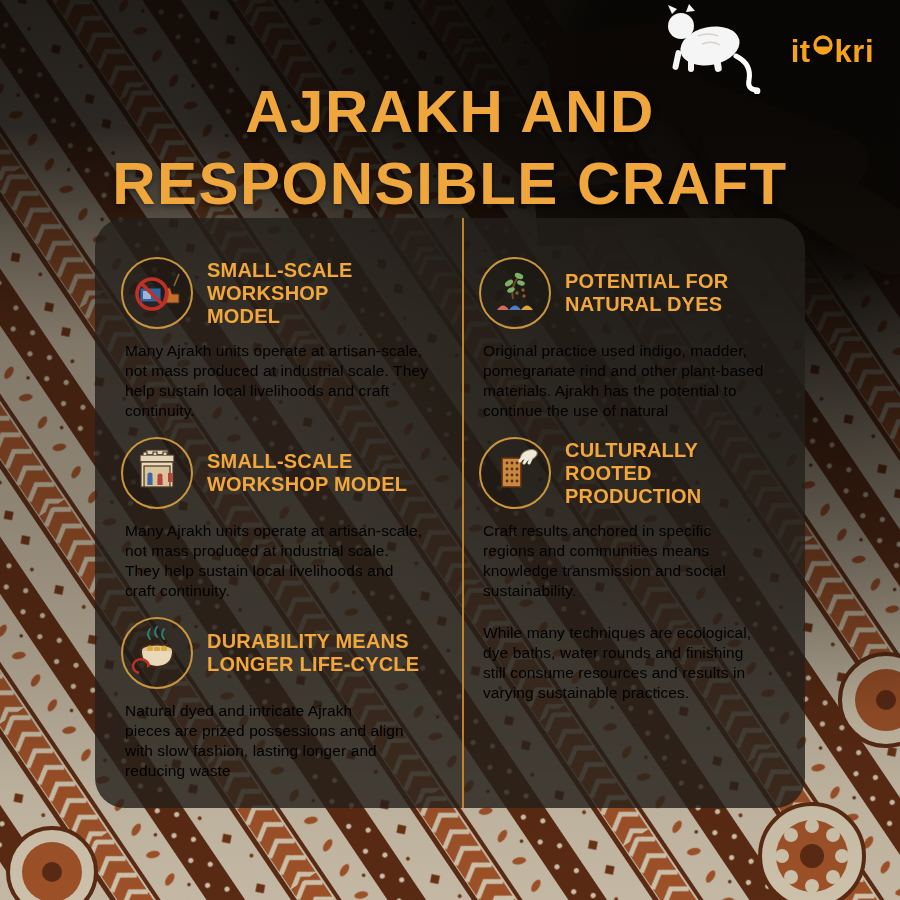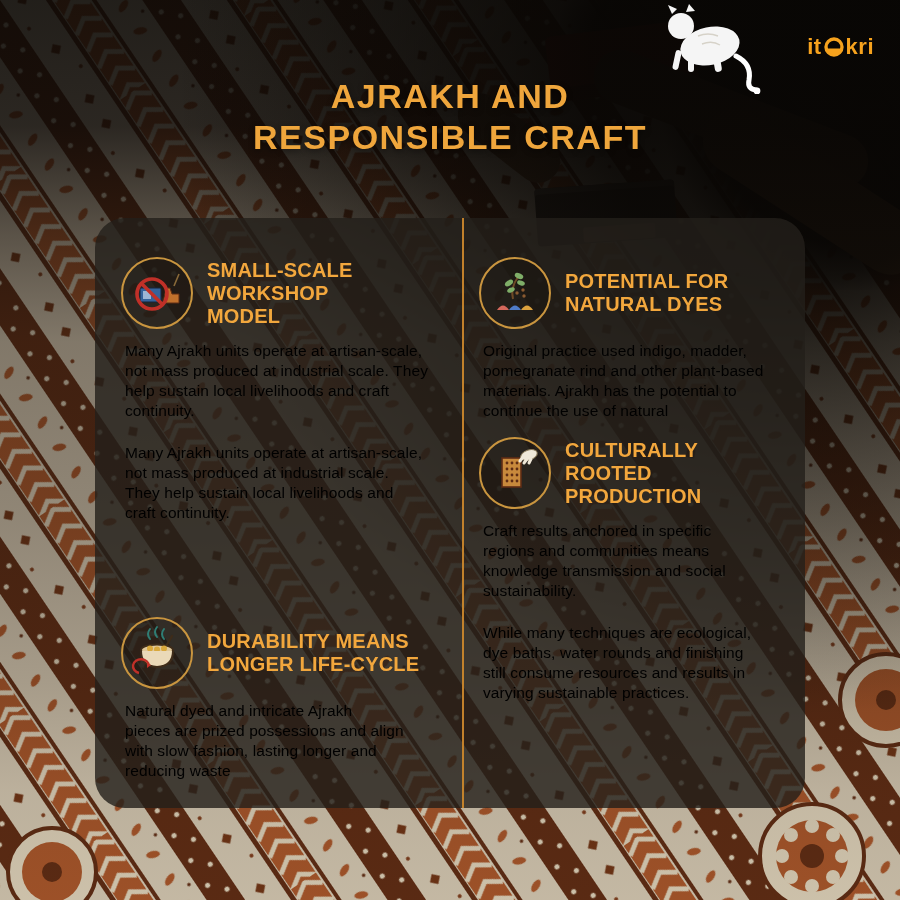--- a/index.html
+++ b/index.html
@@ -32,24 +32,24 @@
     linear-gradient(180deg,
       rgba(10,8,6,.88) 0%, rgba(12,9,7,.84) 14%,
       rgba(18,13,9,.62) 26%, rgba(22,16,11,.42) 38%,
       rgba(24,17,12,.34) 58%, rgba(22,15,10,.22) 76%,
       rgba(18,12,8,.10) 88%, rgba(14,10,6,.06) 100%);}
   .overlay-right{position:absolute;inset:0;background:
     radial-gradient(ellipse at 88% 8%, rgba(8,6,4,.85) 18%, rgba(8,6,4,0) 55%);}
 
   
   .title{position:absolute;left:0;right:0;top:76px;text-align:center;
-    color:#EFA63C;font-size:34px;font-weight:800;letter-spacing:1.5px;
+    color:#EFA63C;font-size:60px;font-weight:800;letter-spacing:1.5px;
     line-height:1.2;white-space:pre-line;text-shadow:0 2px 6px rgba(0,0,0,.45);}
-  .logo{position:absolute;top:34px;right:26px;display:flex;align-items:center;
-    color:#F6A21D;font-size:22px;font-weight:800;letter-spacing:.5px;}
+  .logo{position:absolute;top:34px;right:26px;display:flex;
+    color:#F6A21D;font-size:31px;font-weight:800;letter-spacing:.5px;}
   .logo .o{display:inline-block;margin:0 1px;}
   .cat{position:absolute;top:4px;right:128px;width:122px;height:90px;}
 
   
   .panel{position:absolute;left:95px;top:218px;width:710px;height:590px;
     border-radius:30px;background:rgba(35,31,26,0.8);}
   .divider{position:absolute;left:367px;top:0;bottom:0;width:2px;background:#C9862C;opacity:.95;}
   .grid{position:absolute;inset:0;display:grid;grid-template-columns:330px 300px;
     column-gap:28px;padding:36px 26px 18px 24px;}
   .col{display:flex;flex-direction:column;}
@@ -192,20 +192,43 @@
             <div class="heading">SMALL-SCALE WORKSHOP
 MODEL</div>
           </div>
           <div class="body">Many Ajrakh units operate at artisan-scale,
 not mass produced at industrial scale. They
 help sustain local livelihoods and craft
 continuity.</div>
         </div>
 
         <div class="section">
+          <div class="sec-head">
+            <svg class="icon-wrap" viewBox="0 0 76 76" aria-hidden="true">
+              <circle cx="38" cy="38" r="35" fill="rgba(20,16,12,.25)" stroke="#c9953f" stroke-width="2"></circle>
+              <g stroke="#4a3522" stroke-width="1.2">
+                <rect x="27" y="15" width="22" height="5" fill="#e3d5ba"></rect>
+                <rect x="21" y="20" width="34" height="7" fill="#e3d5ba"></rect>
+                <path d="M24,20 v-3 h4 v3 M34,20 v-3 h4 v3 M44,20 v-3 h4 v3" fill="#e3d5ba"></path>
+                <rect x="22" y="27" width="32" height="25" fill="#ead9b8"></rect>
+                <rect x="25" y="31" width="26" height="21" fill="#d9c49c"></rect>
+              </g>
+              <g fill="#3f66a0">
+                  <circle cx="31" cy="40" r="2.6"></circle>
+                  <rect x="28.4" y="42" width="5.2" height="8"></rect>
+                </g>
+              <g fill="#b5443a">
+                  <circle cx="41" cy="41" r="2.6"></circle>
+                  <rect x="38.4" y="43" width="5.2" height="7"></rect>
+                </g>
+              <rect x="49" y="38" width="4.5" height="9" fill="#b5443a"></rect>
+            </svg>
+            <div class="heading">SMALL-SCALE
+WORKSHOP MODEL</div>
+          </div>
           <div class="body">Many Ajrakh units operate at artisan-scale,
 not mass produced at industrial scale.
 They help sustain local livelihoods and
 craft continuity.</div>
         </div>
 
         <div class="section">
           <div class="sec-head">
             <svg class="icon-wrap" viewBox="0 0 76 76" aria-hidden="true">
               <circle cx="38" cy="38" r="35" fill="rgba(20,16,12,.25)" stroke="#c9953f" stroke-width="2"></circle>

